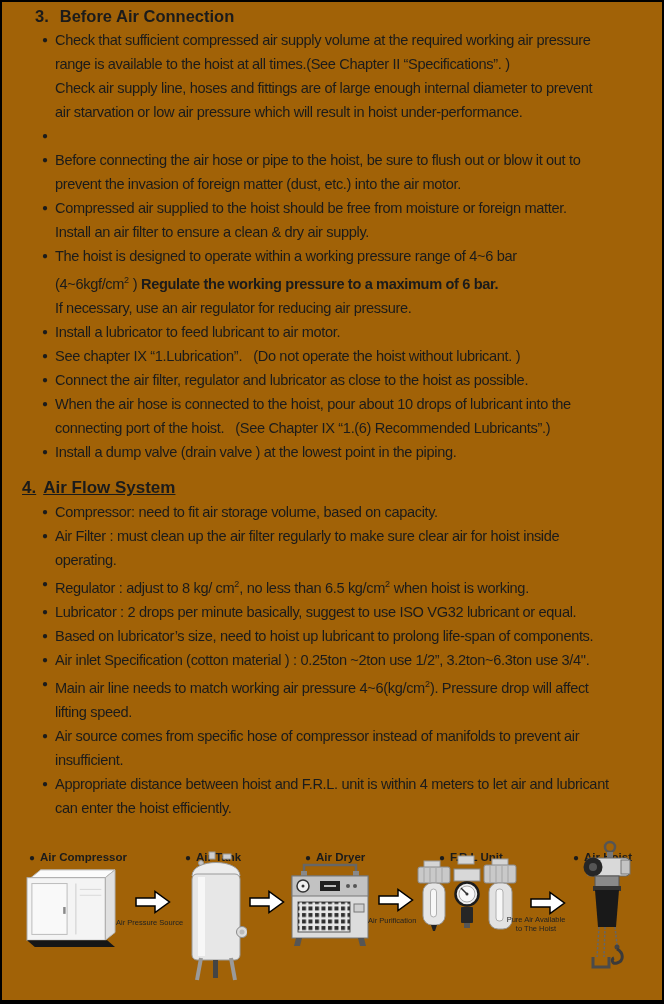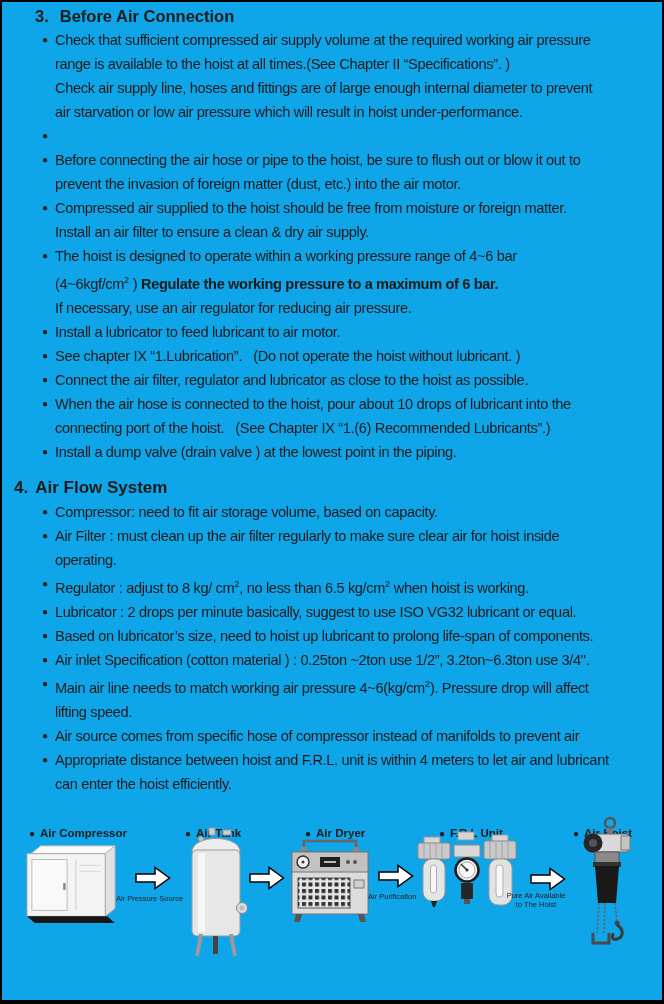--- a/index.html
+++ b/index.html
@@ -1,25 +1,25 @@
 <!DOCTYPE html>
 <html><head>
 <meta charset="utf-8">
 <style>
   html,body{margin:0;padding:0;background:#ffffff;}
   .page{
     width:664px;height:1004px;box-sizing:border-box;
     border:2px solid #000;border-bottom-width:4px;
-    background:#0ea5e9;overflow:hidden;
+    background:#a16207;overflow:hidden;
     font-family:"Liberation Sans",sans-serif;color:#1b1b1b;
   }
   h2{margin:0;font-weight:bold;}
   .h3style{padding:5px 0 0 33px;font-size:16.5px;height:21px;}
   .h3style .num{margin-right:11px;}
-  .h4style{margin-top:14px;padding-left:12px;font-size:17px;height:22px;}
+  .h4style{margin-top:14px;padding-left:20px;font-size:17px;height:22px;text-decoration:underline;}
   .h4style .num{margin-right:7px;}
   ul.bullets{list-style:none;margin:0;padding:0;}
   ul.bullets li{display:flex;padding-left:40px;}
   .marker{width:13px;flex:none;font-size:10px;line-height:24px;}
   .btext{font-size:14.6px;letter-spacing:-0.35px;}
   .line{line-height:24px;white-space:pre;}
   .bold{font-weight:bold;}
   sup{font-size:9px;letter-spacing:0;}
   
   .diagram{position:relative;height:164px;margin-top:2px;}
@@ -156,20 +156,21 @@
           <span class="marker">●</span>
           <div class="btext">
             <div class="line"><span>Main air line needs to match working air pressure 4~6(kg/cm</span><sup>2</sup><span>). Pressure drop will affect</span></div>
             <div class="line"><span>lifting speed.</span></div>
           </div>
         </li>
         <li>
           <span class="marker">●</span>
           <div class="btext">
             <div class="line"><span>Air source comes from specific hose of compressor instead of manifolds to prevent air</span></div>
+            <div class="line"><span>insufficient.</span></div>
           </div>
         </li>
         <li>
           <span class="marker">●</span>
           <div class="btext">
             <div class="line"><span>Appropriate distance between hoist and F.R.L. unit is within 4 meters to let air and lubricant</span></div>
             <div class="line"><span>can enter the hoist efficiently.</span></div>
           </div>
         </li>
       </ul>

